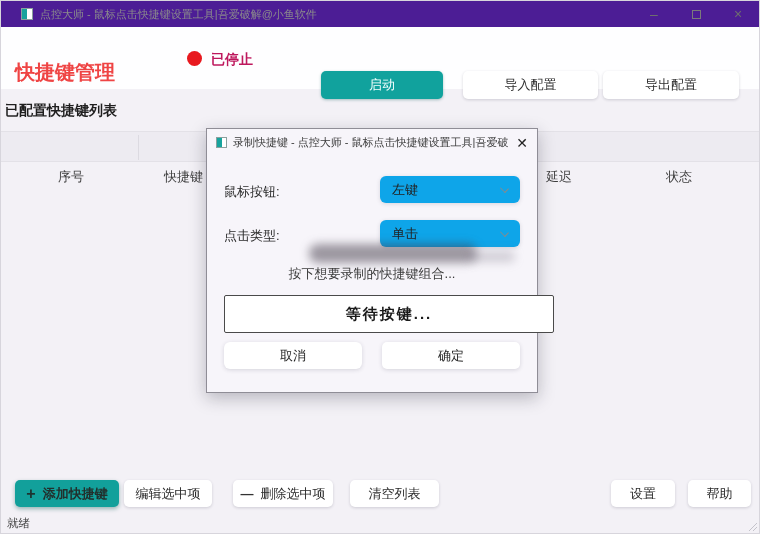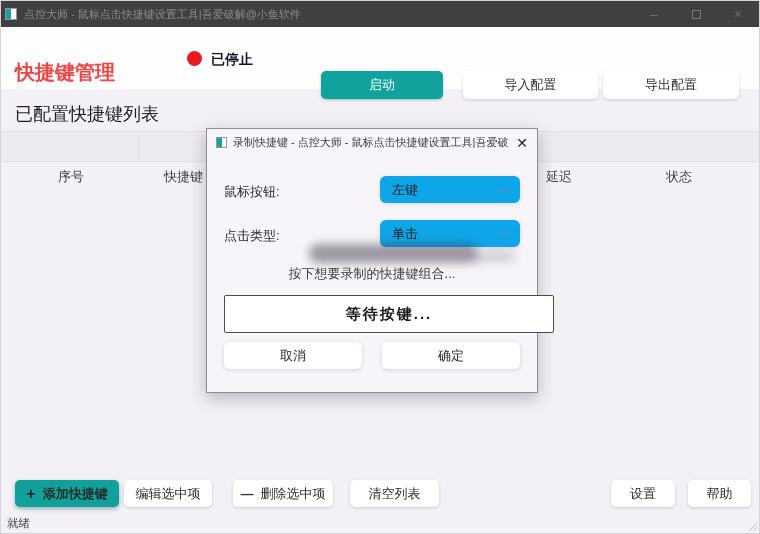--- a/index.html
+++ b/index.html
@@ -6,51 +6,51 @@
   html,body { width:760px; height:534px; }
   body { font-family:"Liberation Sans", sans-serif; background:#e9e7ee; }
   .window {
     position:relative; width:760px; height:534px;
     background:#f3f1f6; overflow:hidden;
     border:1px solid #d7d5dc;
   }
   
   .titlebar {
     position:absolute; top:0; left:0; right:0; height:26px;
-    background:#404040; display:flex; align-items:center; padding:0 4px;
+    background:#4c1d95; display:flex; align-items:center; padding:0 20px;
   }
   .app-icon {
     width:12px; height:12px; border:1px solid #8aa09e;
     background:linear-gradient(90deg, #17a39d 0 55%, #ffffff 55%);
     margin-right:7px; flex:0 0 auto;
   }
   .title-text { font-size:11px; color:#8b8b8b; white-space:nowrap; overflow:hidden; }
   .win-controls { position:absolute; right:0; top:0; height:26px; display:flex; align-items:center; }
   .win-btn {
     width:42px; height:26px; display:flex; align-items:center; justify-content:center;
     color:#6e6e6e; font-size:14px; cursor:default;
   }
   .maxbox { width:9px; height:9px; border:1px solid #7a7a7a; display:inline-block; }
   
   .header { position:absolute; top:26px; left:0; right:0; height:62px; background:#fefeff; }
   .page-title { position:absolute; left:14px; top:32px; font-size:20px; font-weight:700; color:#ef4444; }
   .status-dot { position:absolute; left:186px; top:24px; width:15px; height:15px; border-radius:50%; background:#e8191f; }
-  .status-text { position:absolute; left:210px; top:24px; font-size:14px; font-weight:700; color:#0f172a; }
+  .status-text { position:absolute; left:210px; top:24px; font-size:14px; font-weight:700; color:#be185d; }
   .btn {
     position:absolute; height:28px; border-radius:5px; background:#ffffff;
     box-shadow:0 1px 3px rgba(40,40,60,.18);
     display:flex; align-items:center; justify-content:center;
     font-size:13px; color:#2e2e2e; cursor:default;
   }
   .btn-teal { background:#11a29d; color:#f2fffe; box-shadow:0 1px 3px rgba(10,90,85,.35); }
   #btn-start  { left:320px; top:44px; width:122px; }
   #btn-import { left:462px; top:44px; width:135px; }
   #btn-export { left:602px; top:44px; width:136px; }
   
-  .section-title { position:absolute; left:14px; top:101px; font-size:18px; font-weight:400; color:#1f1f1f; }
+  .section-title { position:absolute; left:4px; top:101px; font-size:14px; font-weight:700; color:#1f1f1f; }
   .table-head {
     position:absolute; left:0; top:130px; width:760px; height:31px;
     background:#edebf1; border-top:1px solid #e3e1e7; border-bottom:1px solid #e3e1e7;
   }
   .th { position:absolute; top:8px; font-size:13px; color:#3e3e3e;margin-top:28px; }
   .th-seq { left:0; width:140px; text-align:center; }
   .th-hotkey { left:163px; }
   .th-delay { left:545px; }
   .th-status { left:665px; }
   .col-divider { position:absolute; left:137px; top:3px; width:1px; height:25px; background:#dcdae1; }

